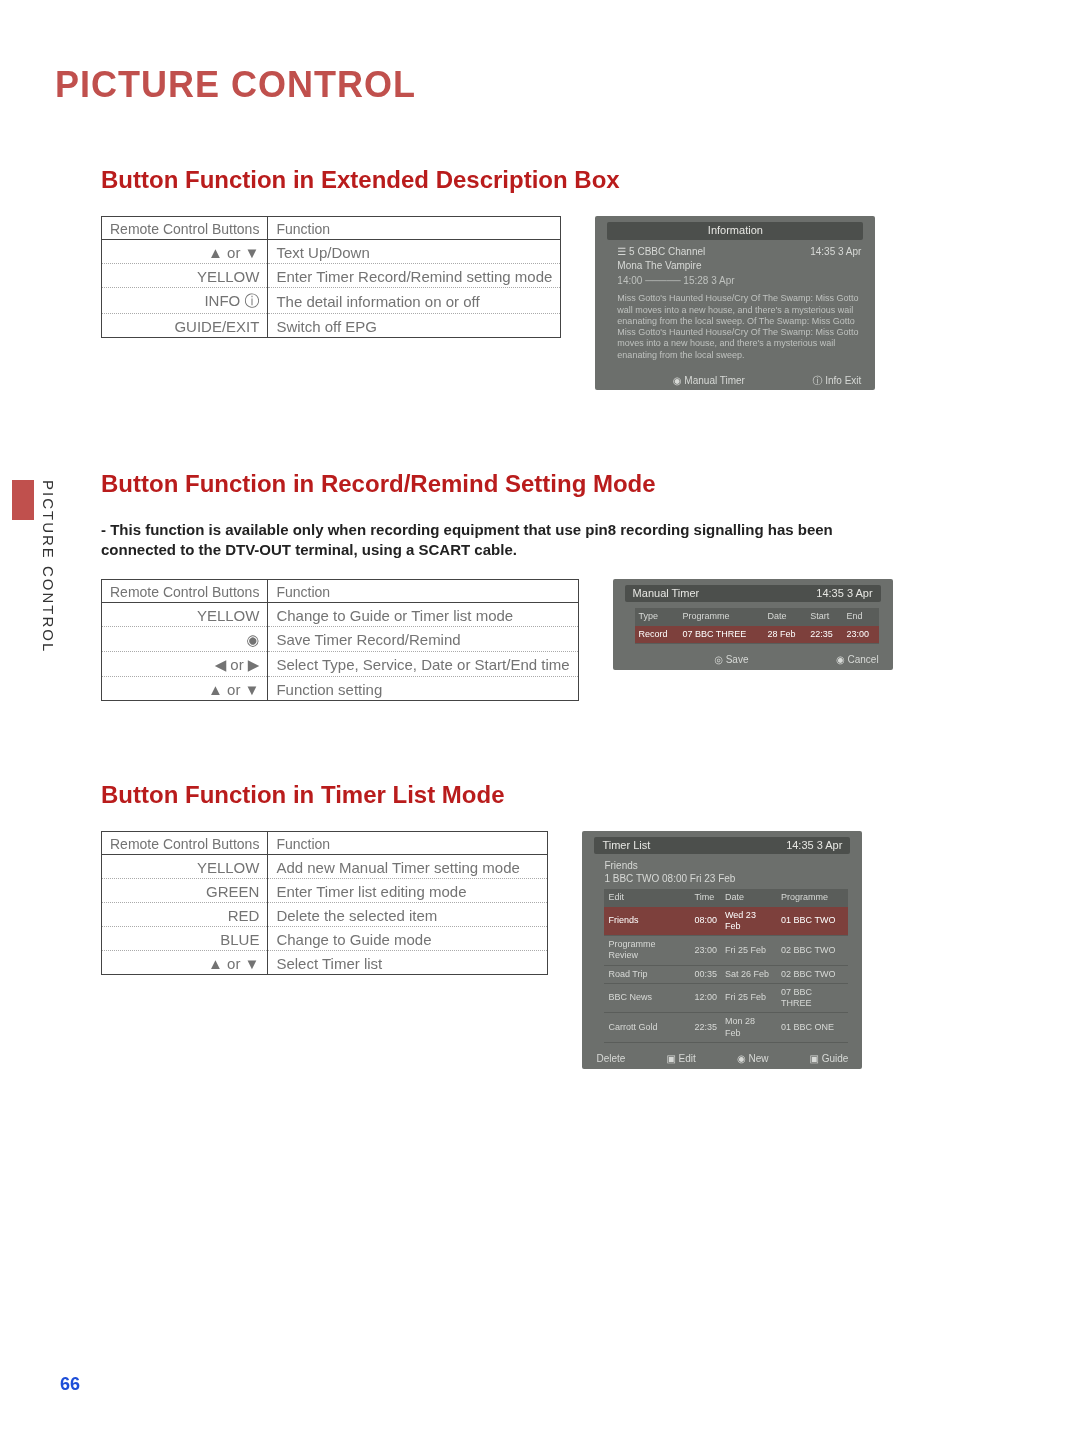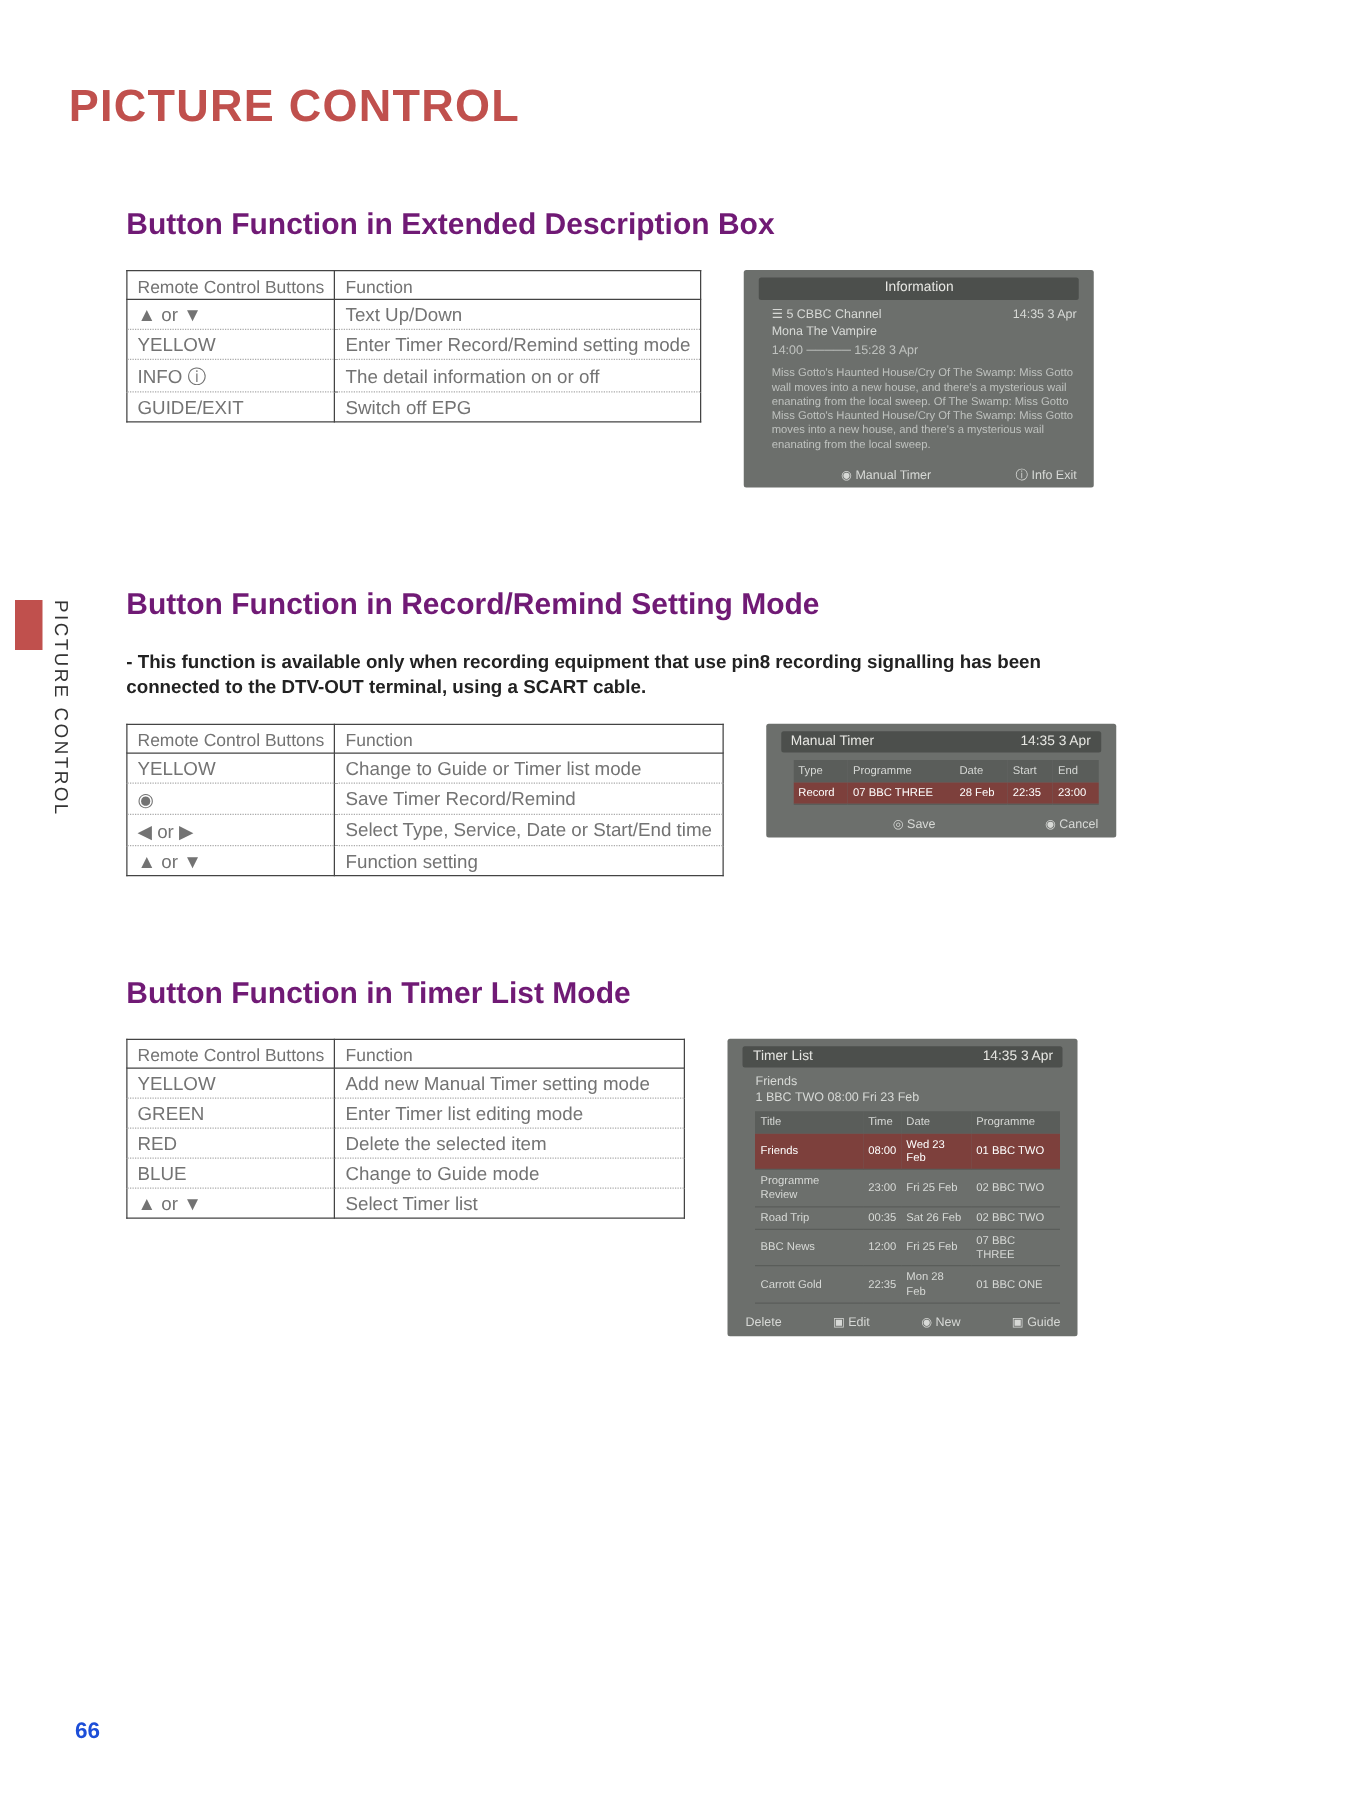--- a/index.html
+++ b/index.html
@@ -17,21 +17,21 @@
     width: 960px;
   }
   .h1 {
     color: #c0504d;
     font-size: 36px;
     font-weight: 700;
     letter-spacing: 1px;
     margin-bottom: 60px;
   }
   .h2 {
-    color: #701a75;
+    color: #b91c1c;
     font-size: 24px;
     font-weight: 700;
     margin: 10px 0 22px 46px;
   }
   .section { position: relative; margin-bottom: 80px; }
   .note {
     font-size: 15px;
     font-weight: 600;
     color: #222;
     margin: 0 0 18px 46px;
@@ -55,21 +55,21 @@
     font-size: 14px;
     border: 1px solid #444;
     border-bottom: 1px solid #444;
   }
   table.fn thead th:first-child { width: 150px; text-align: center; }
   table.fn tbody td {
     border: 1px solid #444;
     border-top: none;
   }
   table.fn tbody tr td:first-child {
-    text-align: left;
+    text-align: right;
     font-weight: 400;
     margin-top: 22px;
   }
   table.fn tbody tr td:last-child { min-width: 280px; }
   table.fn tbody tr:not(:last-child) td {
     border-bottom: 1px dotted #aaa;
   }
   table.fn tbody tr td { border-left: 1px solid #444; border-right: 1px solid #444; }
   table.fn thead th:first-child, table.fn tbody td:first-child { border-right: 1px solid #444; }
   .shot {
@@ -313,21 +313,21 @@
         <div class="title" style="display:flex;justify-content:space-between;">
           <span>Timer List</span>
           <span>14:35  3 Apr</span>
         </div>
         <div class="inner">
           <div>Friends</div>
           <div style="margin-bottom:4px;">1  BBC TWO     08:00   Fri 23 Feb</div>
           <table class="mini">
             <thead>
                 <tr>
-              <th>Title</th>
+              <th>Edit</th>
               <th>Time</th>
               <th>Date</th>
               <th>Programme</th>
             </tr>
               </thead>
             <tbody>
               <tr class="hl">
                   <td>Friends</td>
                   <td>08:00</td>
                   <td>Wed 23 Feb</td>

